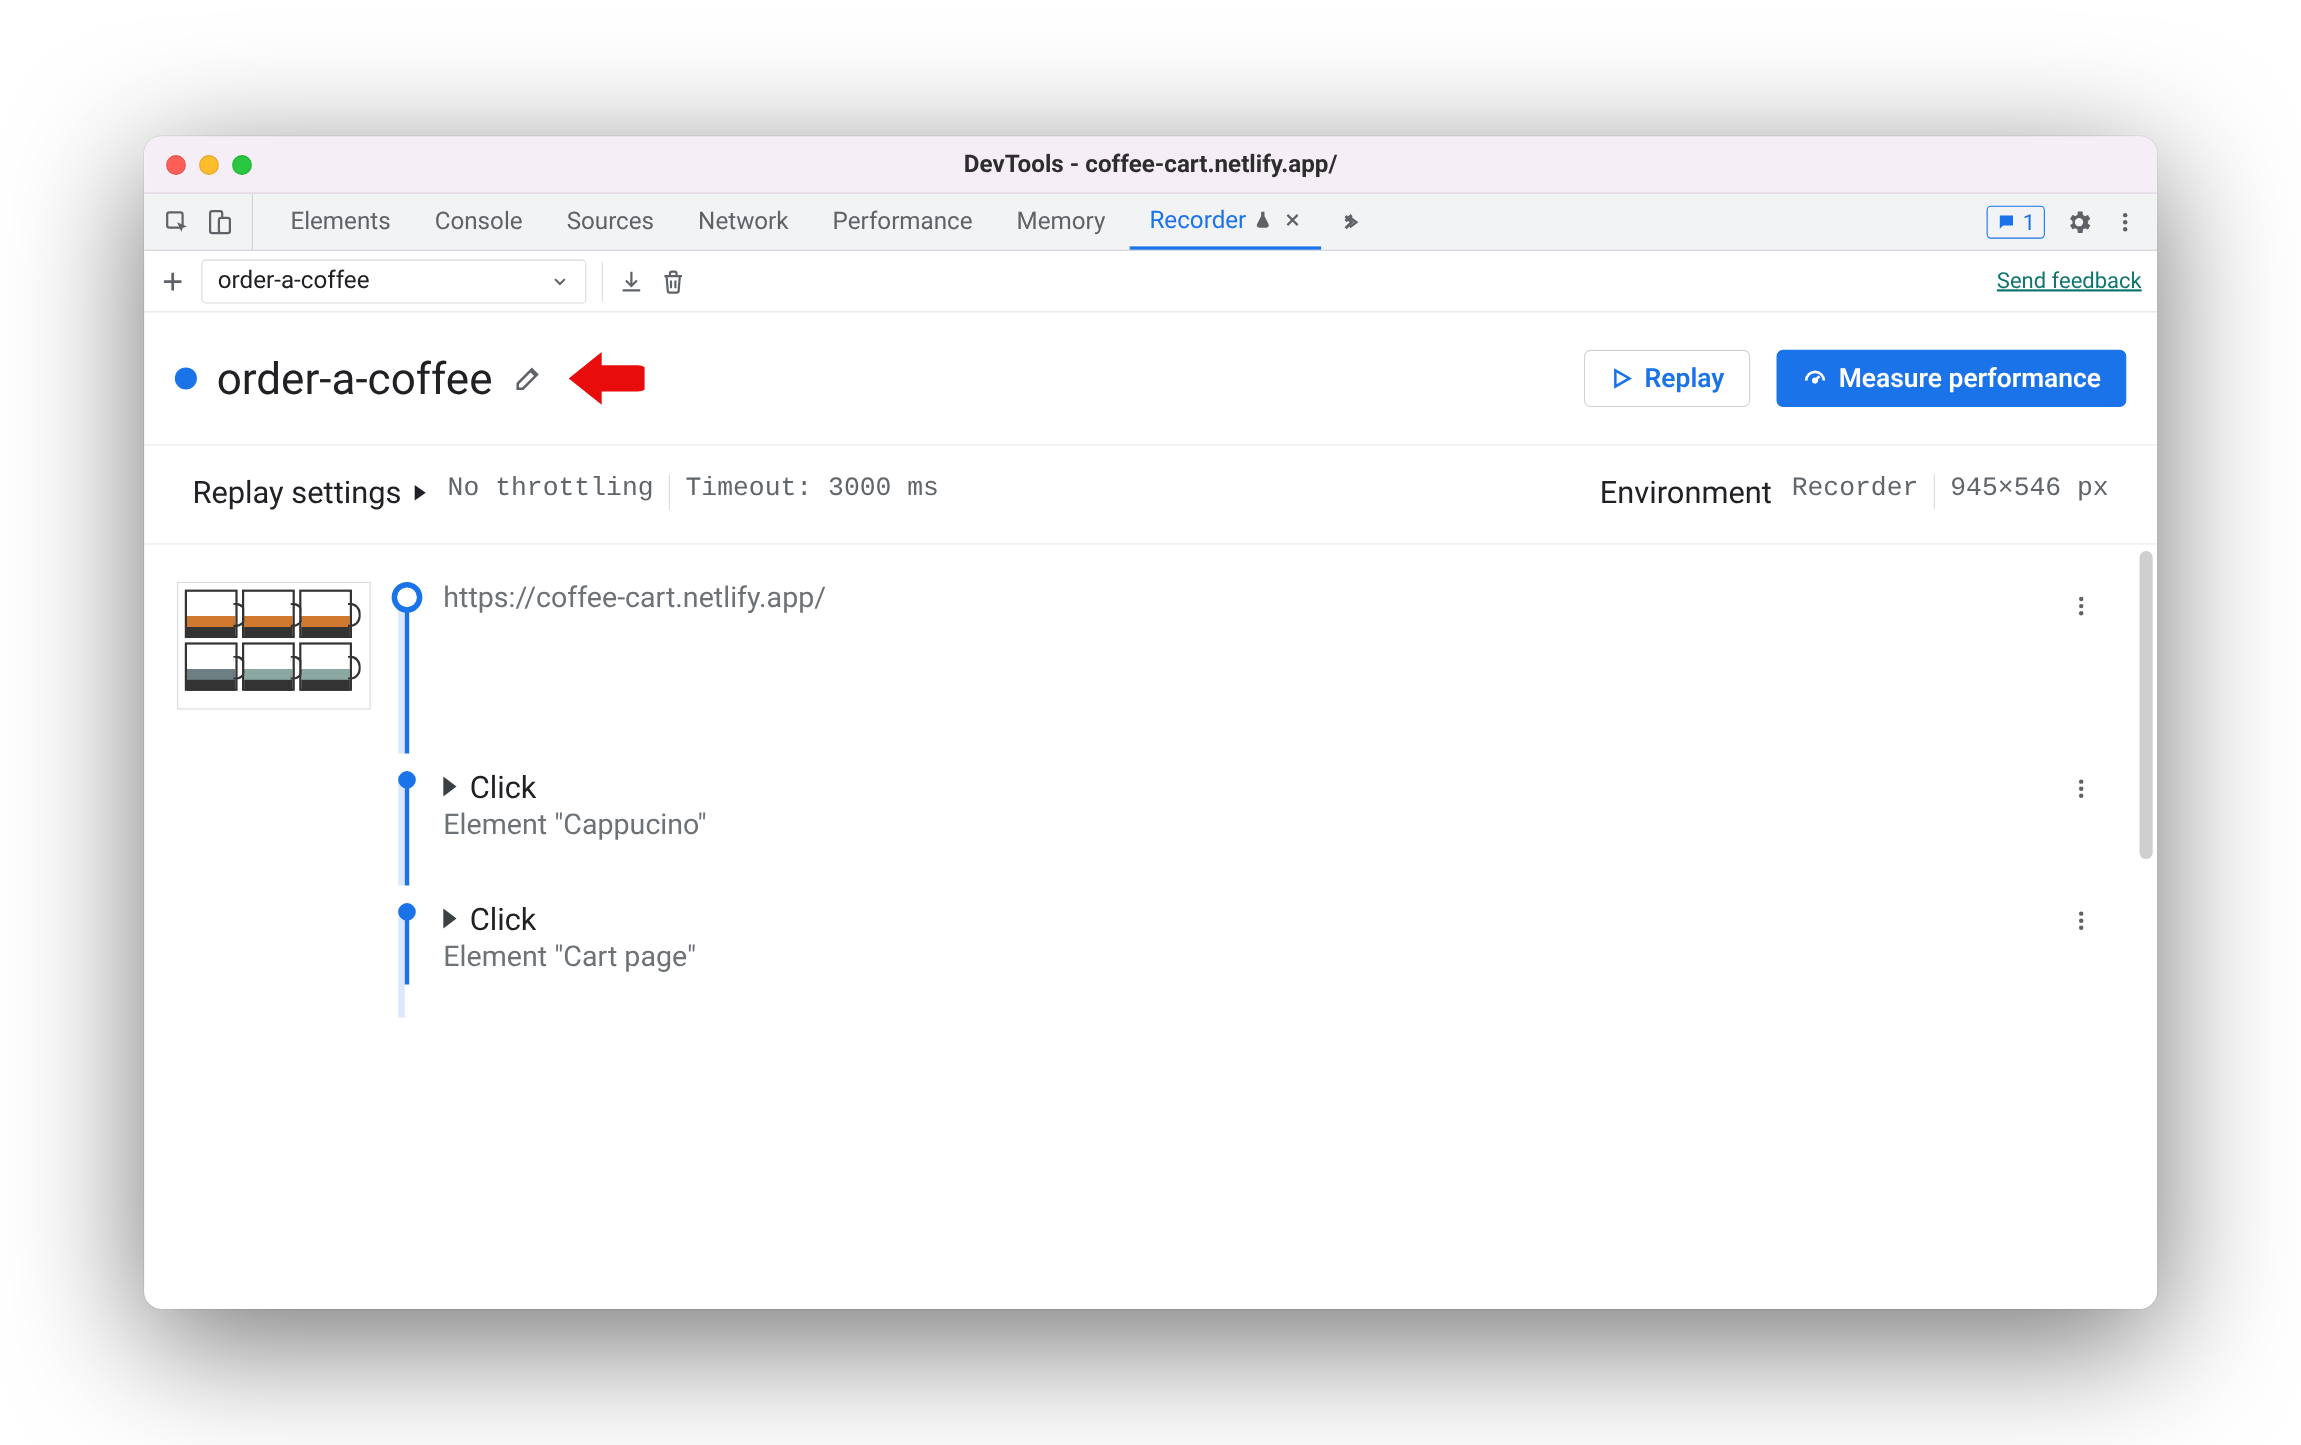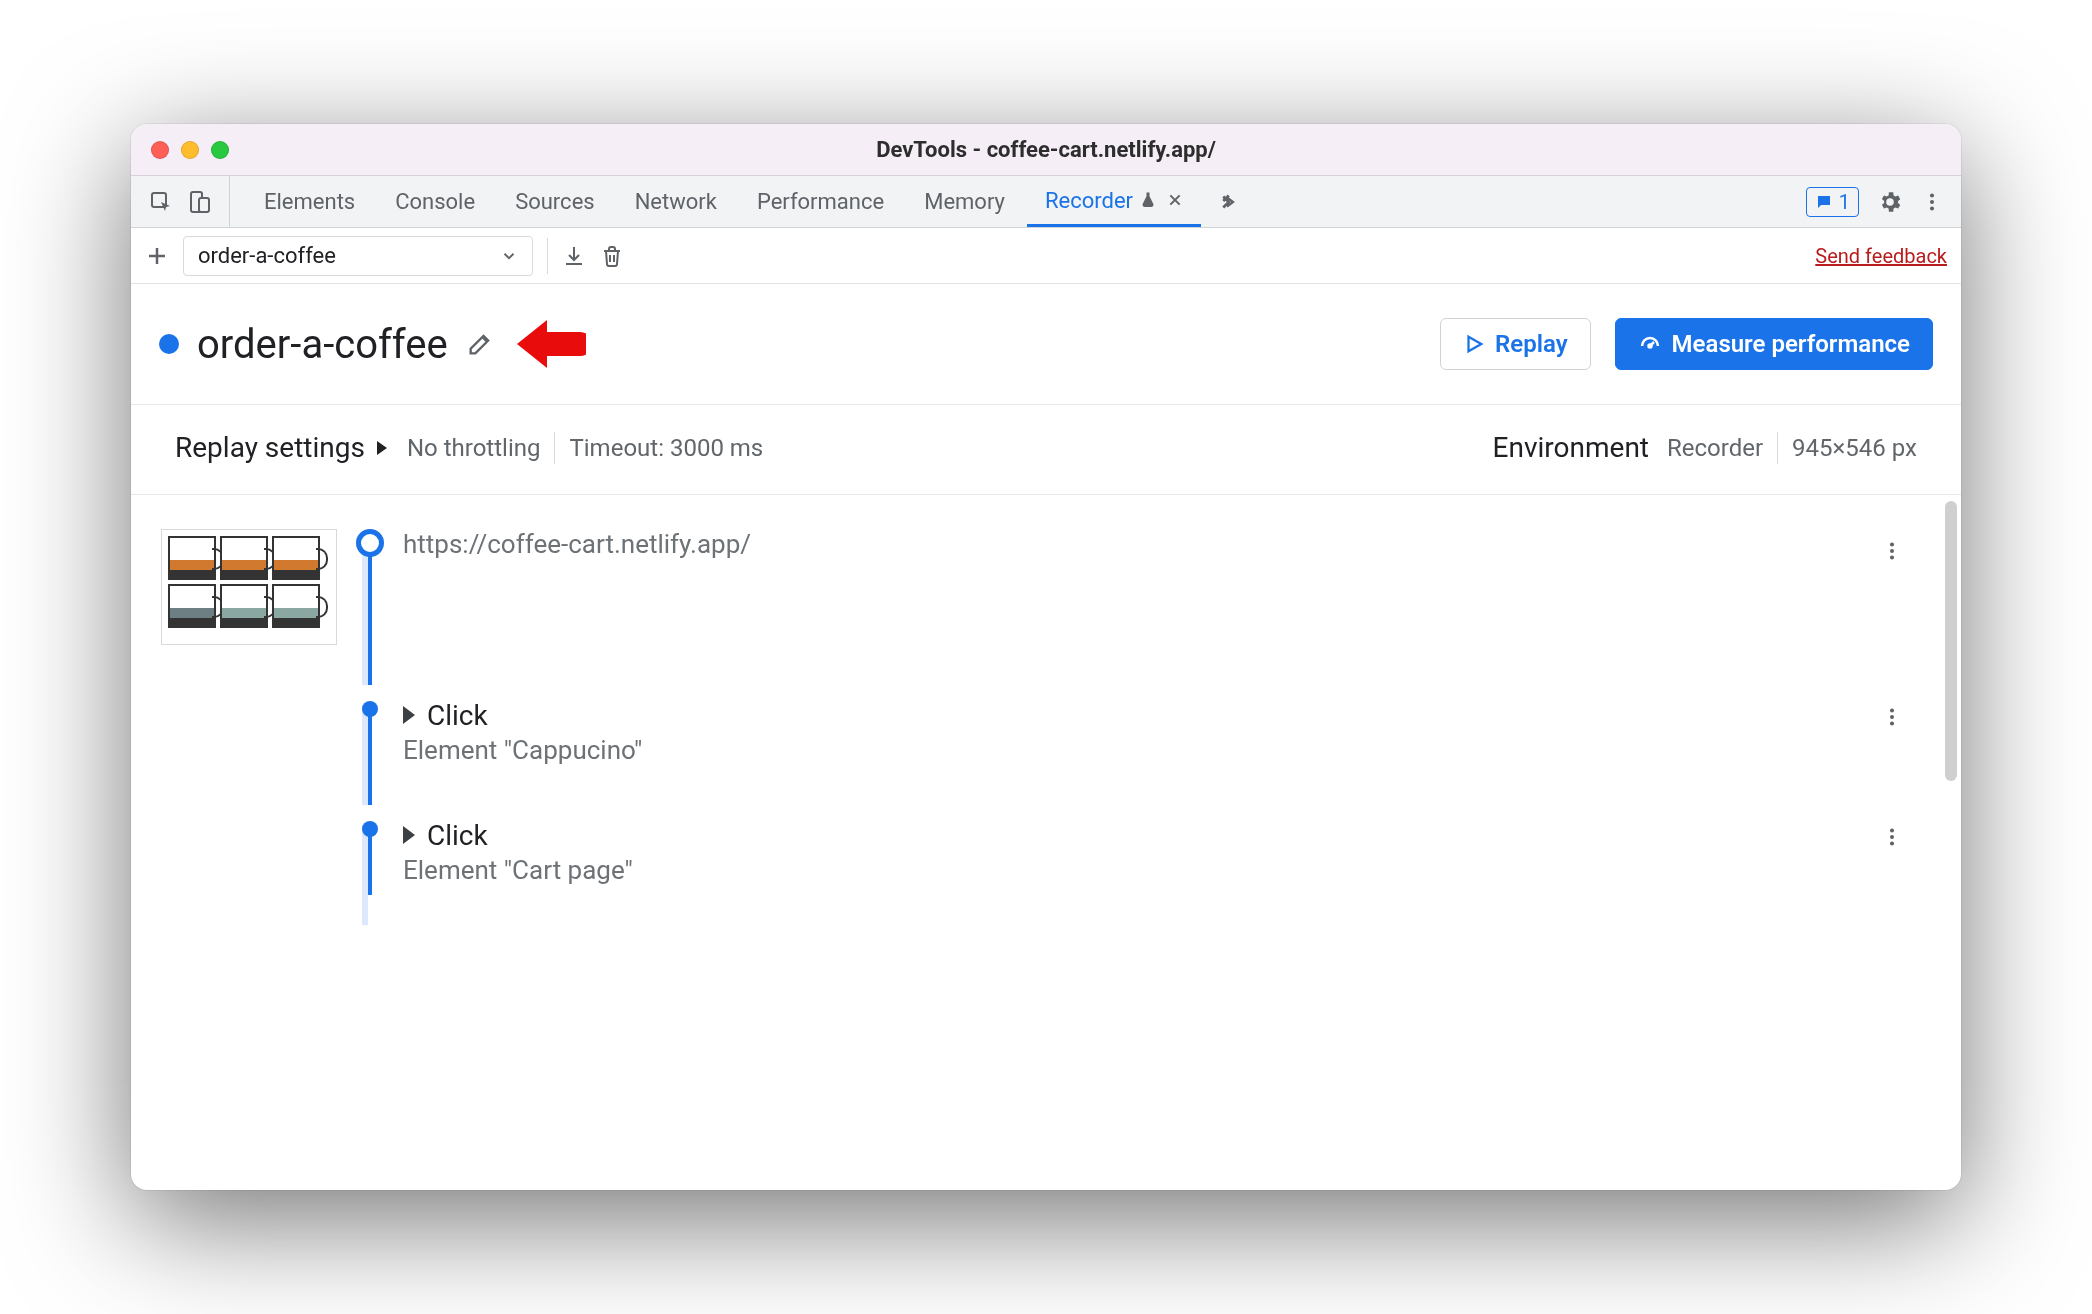--- a/index.html
+++ b/index.html
@@ -132,21 +132,21 @@
     border: 1px solid #d7dadc;
     border-radius: 4px;
     display: flex;
     align-items: center;
     padding: 0 14px;
     justify-content: space-between;
     color: #202124;
   }
   .vr { width: 1px; height: 36px; background: #d7dadc; }
   .toolbar .right { margin-left: auto; }
-  .link { text-decoration: underline; color: #b91c1c; cursor: pointer; font-size: 20px;}
+  .link { text-decoration: underline; color: #0f766e; cursor: pointer; font-size: 20px;}
 
   
   .header {
     display: flex;
     align-items: center;
     padding: 30px 28px 30px 28px;
     gap: 18px;
     border-bottom: 1px solid #e7e9eb;
     position: relative;
   }
@@ -202,24 +202,25 @@
   .settings h3 {
     font-size: 28px;
     color: #202124;
     font-weight: 400;
     display: flex;
     align-items: center;
     gap: 10px;
   }
   .muted-row {
     display: flex;
-    align-items: center;
+    align-items: flex-start;
     gap: 14px;
     color: #61666b;
     font-size: 24px;
+    font-family: Liberation Mono, monospace;
   }
   .muted-row .sep { width: 1px; height: 32px; background: #d7dadc; }
   .settings .right { margin-left: auto; }
 
   
   .steps-wrap {
     position: relative;
     flex: 1;
     overflow: hidden;
   }

